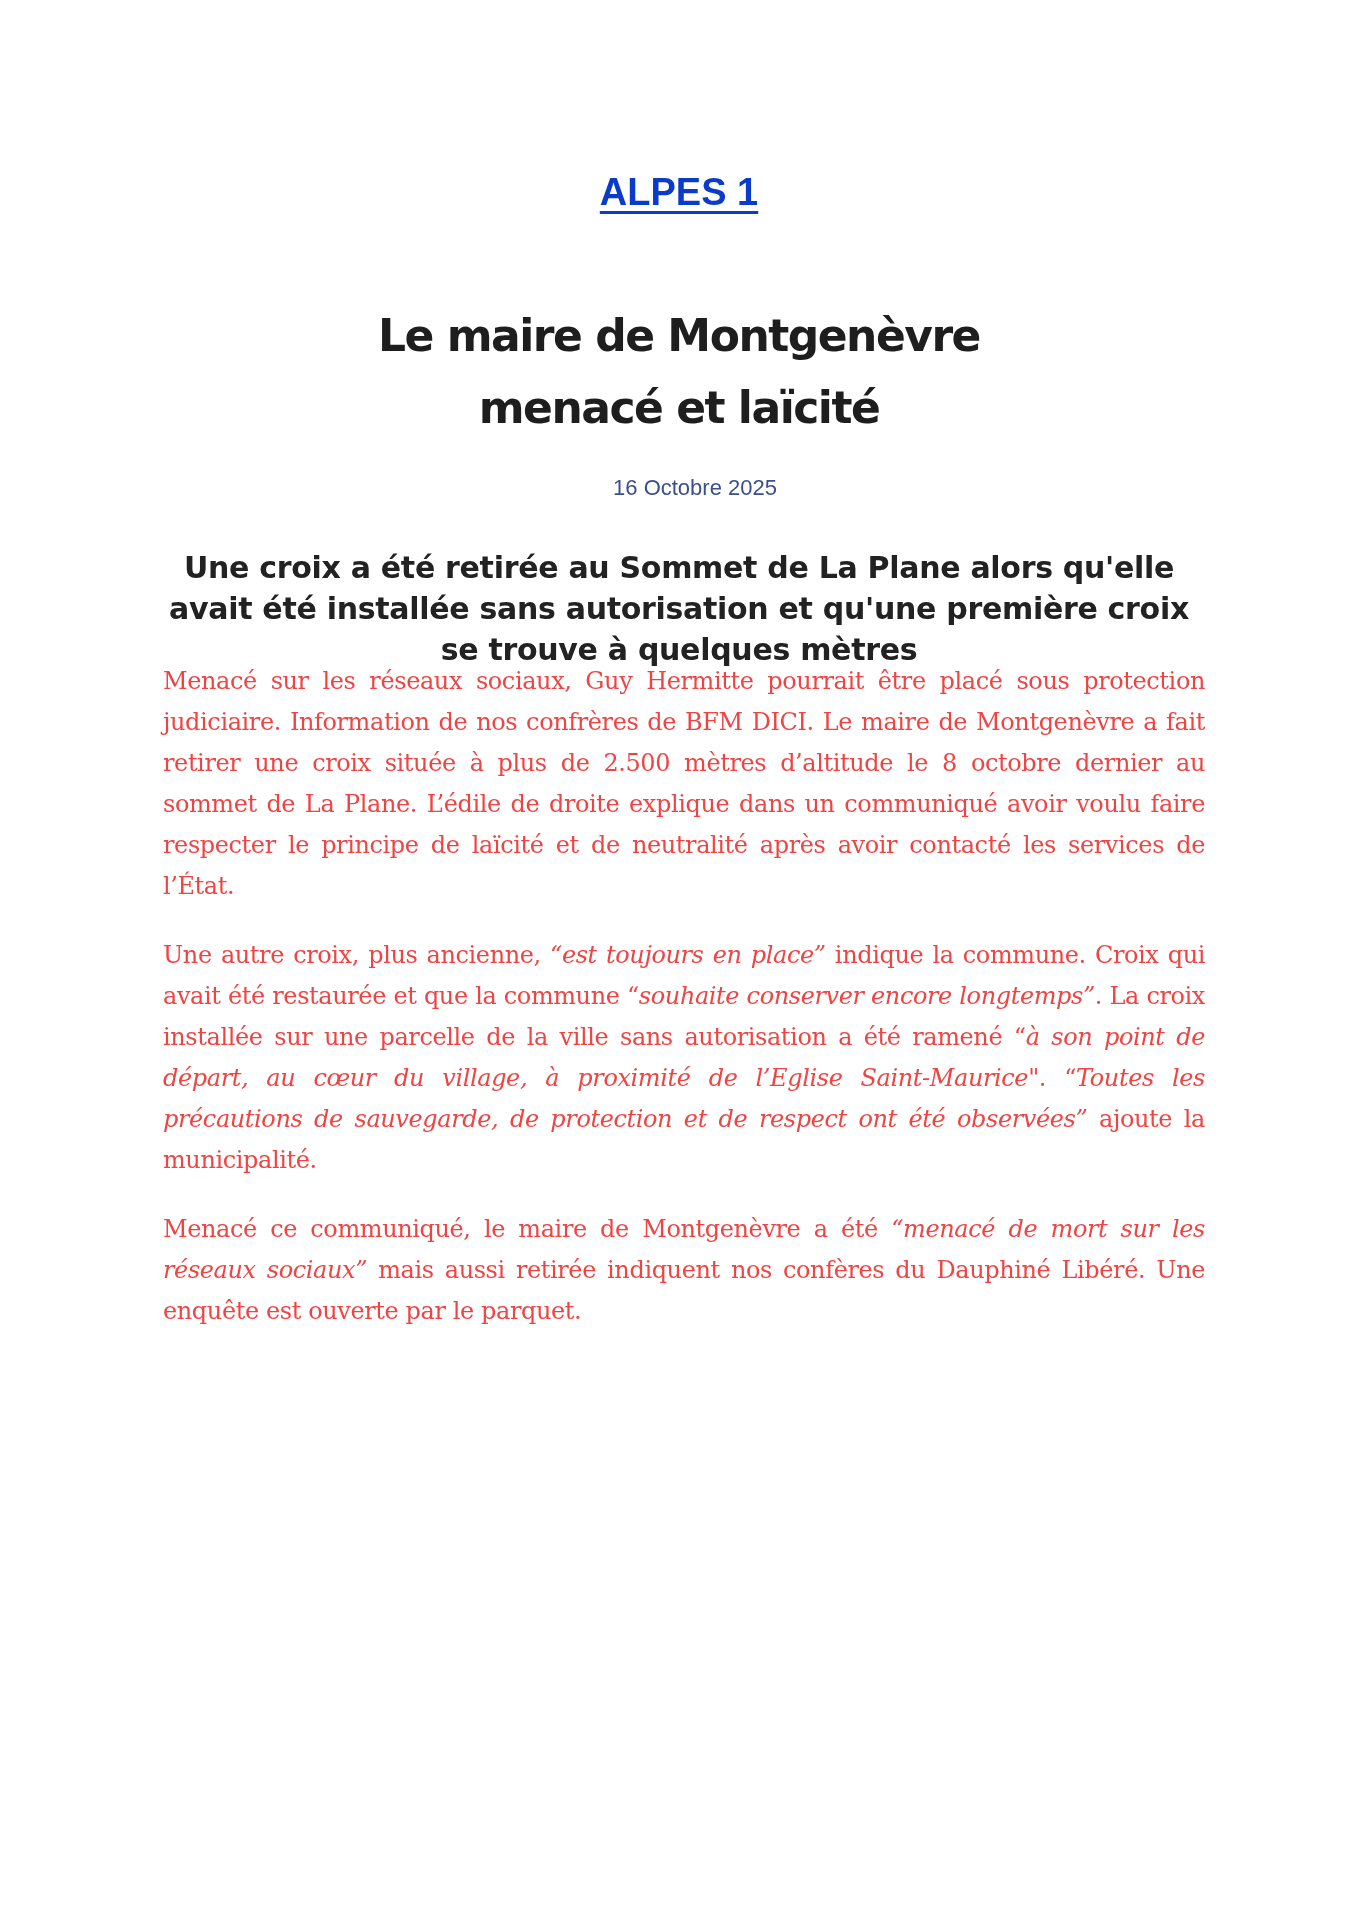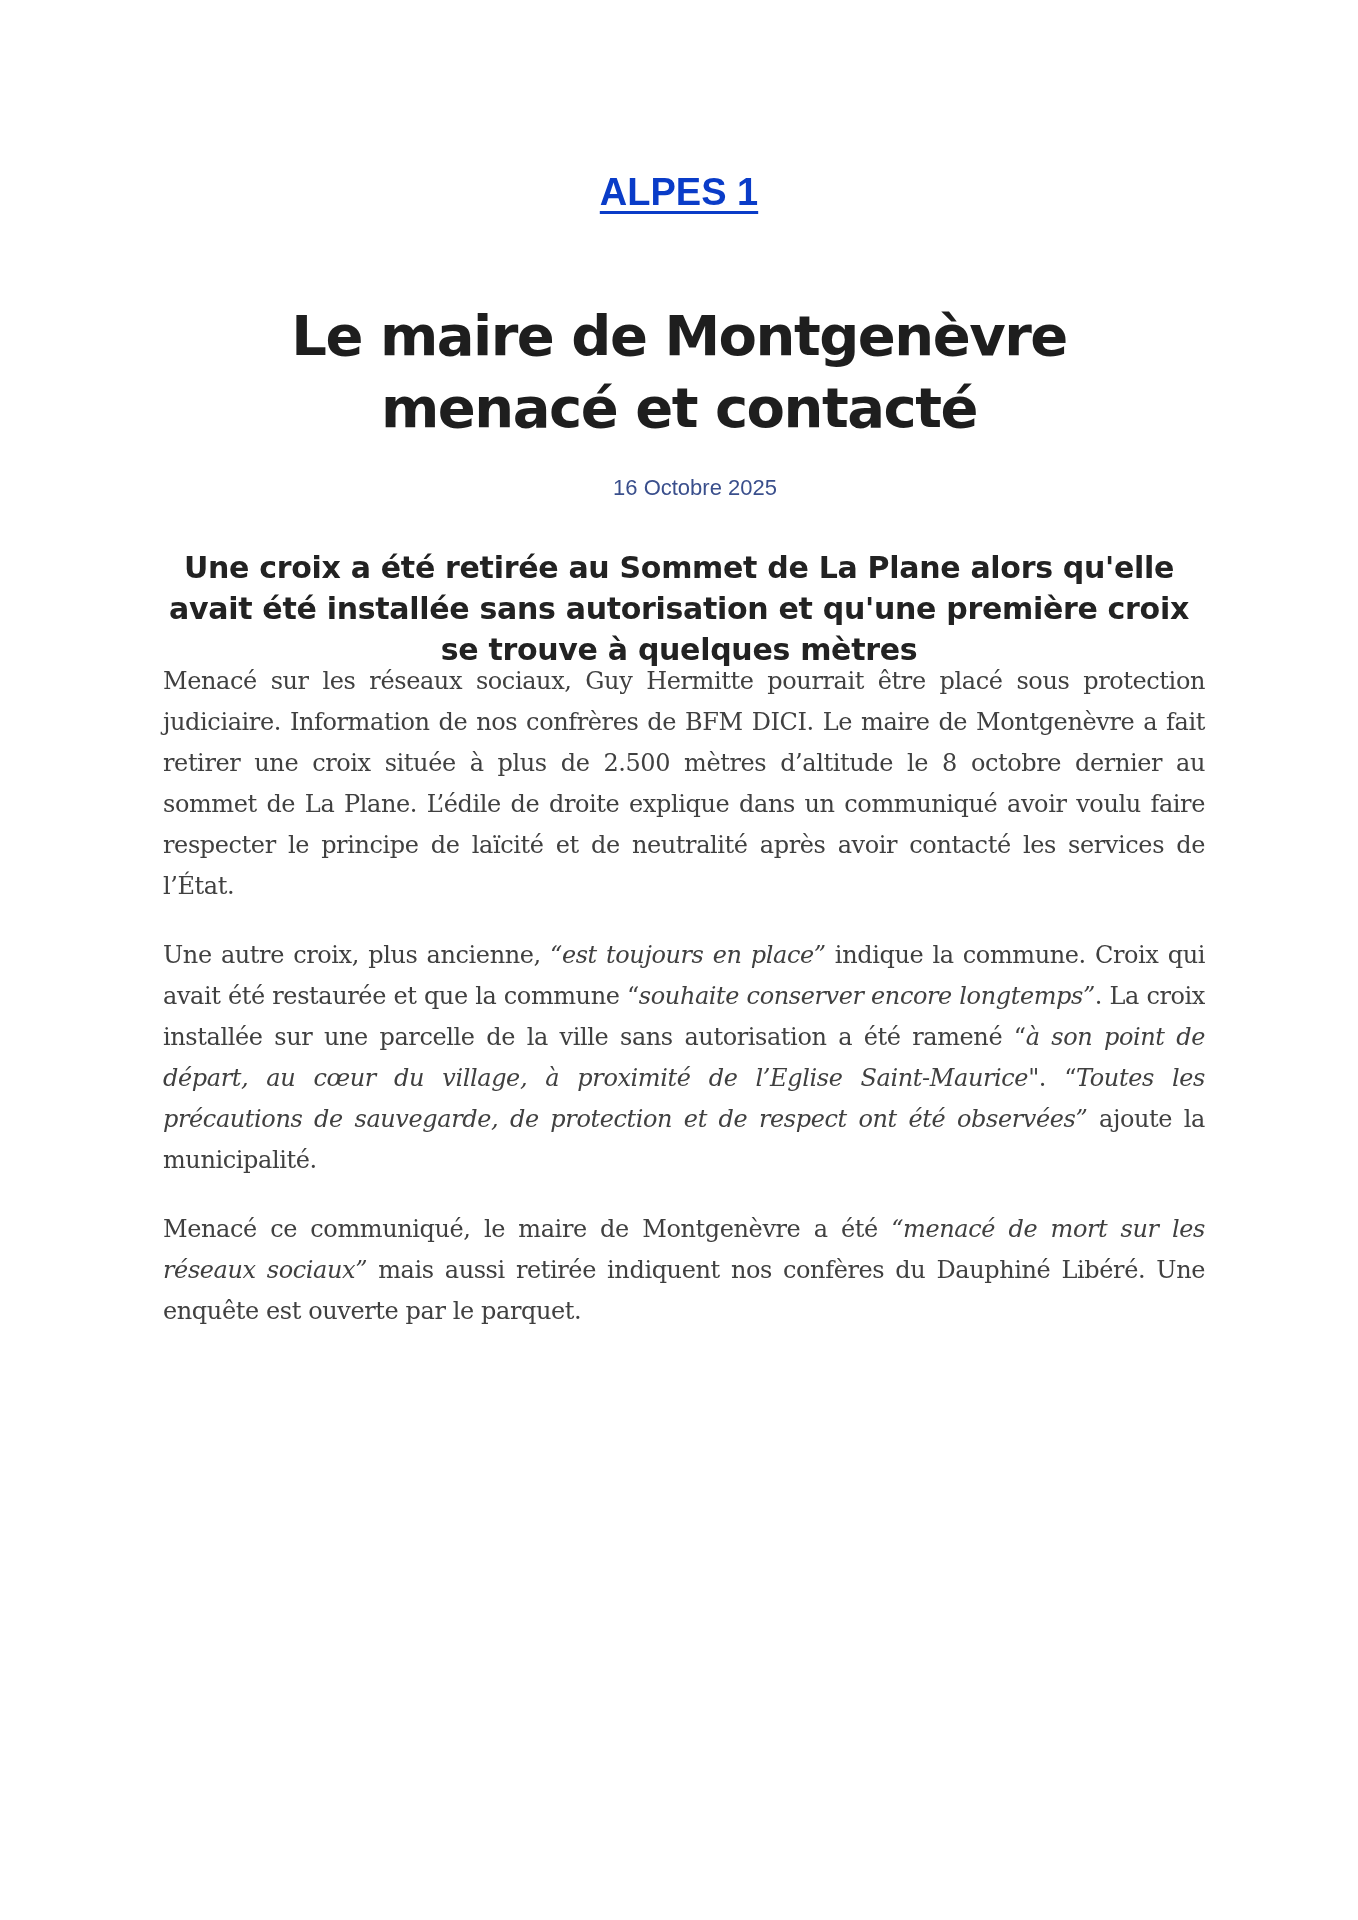--- a/index.html
+++ b/index.html
@@ -6,52 +6,52 @@
   body { width: 1358px; height: 1920px; position: relative; overflow: hidden; }
   .page { position: absolute; left: 0; top: 0; width: 1234px; height: 1920px; }
   .source {
     position: absolute; left: 0; top: 167px; width: 1358px; text-align: center;
     font-family: "Liberation Sans", sans-serif; font-weight: bold; font-size: 38px;
     color: #0a3cc8; line-height: 50px;
   }
   .source a { color: #0a3cc8; text-decoration: underline; text-decoration-thickness: 3px; text-underline-offset: 6px; }
   .headline {
     position: absolute; left: 0; top: 300px; width: 1358px; text-align: center;
-    font-family: "DejaVu Sans", sans-serif; font-weight: bold; font-size: 56px;
+    font-family: "DejaVu Sans", sans-serif; font-weight: bold; font-size: 44px;
     color: #1e1e1e; line-height: 72px; letter-spacing: -1.5px;
   }
   .date {
     position: absolute; left: 0; top: 473px; width: 1358px; text-align: center;
     font-family: "Liberation Sans", sans-serif; font-size: 22px; color: #3a4f8c; line-height: 30px; padding-left: 16px;
   }
   .lead {
     position: absolute; left: 150px; top: 547px; width: 1058px; text-align: center;
     font-family: "DejaVu Sans", sans-serif; font-weight: bold; font-size: 30px;
     color: #222; line-height: 41px; letter-spacing: -0.3px;
   }
   .body {
     position: absolute; left: 163px; width: 1042px;
-    font-family: "DejaVu Serif", serif; font-size: 24px; color: #404040;
+    font-family: "DejaVu Serif", serif; font-size: 24px; color: #ef4444;
     line-height: 41px; text-align: justify; letter-spacing: -0.4px;
   }
   .body p { margin: 0 0 28px 0; }
   .body em { font-style: italic; }
 </style>
 </head>
 <body>
 
 <div class="page">
 
   <div class="source">
     <a>ALPES 1</a>
   </div>
 
   <h1 class="headline" style="margin:0;">
     <span>Le maire de Montgenèvre</span><br>
-    <span>menacé et contacté</span>
+    <span>menacé et laïcité</span>
   </h1>
 
   <div class="date">16 Octobre 2025</div>
 
   <div class="lead">Une croix a été retirée au Sommet de La Plane alors qu'elle avait été installée sans autorisation et qu'une première croix se trouve à quelques mètres</div>
 
   <div class="body" style="top:661px;">
     <p>
       <span>Menacé sur les réseaux sociaux, Guy Hermitte pourrait être placé sous protection judiciaire. Information de nos confrères de BFM DICI. Le maire de Montgenèvre a fait retirer une croix située à plus de 2.500 mètres d’altitude le 8 octobre dernier au sommet de La Plane. L’édile de droite explique dans un communiqué avoir voulu faire respecter le principe de laïcité et de neutralité après avoir contacté les services de l’État.</span>
     </p>

